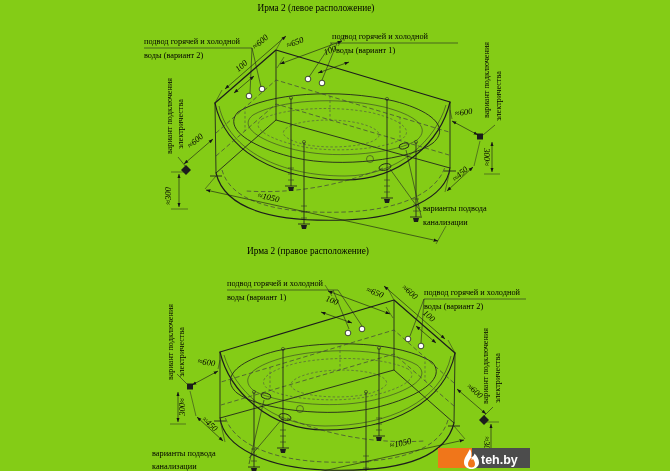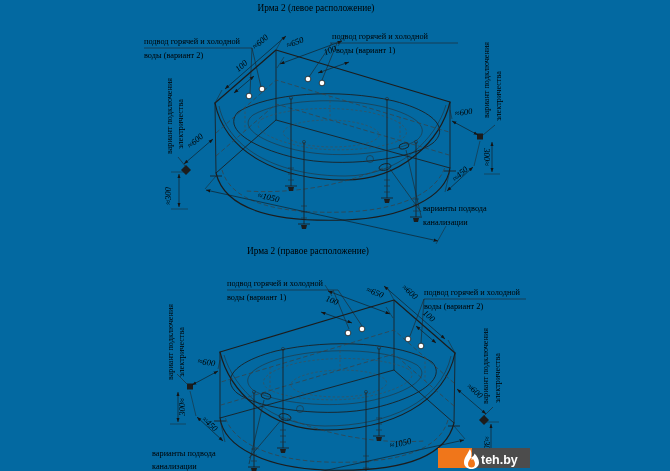--- a/index.html
+++ b/index.html
@@ -1,16 +1,16 @@
 <!DOCTYPE html>
 <html><head>
 <meta charset="utf-8">
 <style>
   html,body{margin:0;padding:0;background:#fff;}
-  .stage{position:relative;width:670px;height:471px;background:#0369a1;overflow:hidden;
+  .stage{position:relative;width:670px;height:471px;background:#84cc16;overflow:hidden;
          font-family:"Liberation Serif", serif;}
   svg{display:block}
   .ln  {stroke:#1c1c1c;stroke-width:1.15;fill:none;stroke-linejoin:round;stroke-linecap:round}
   .md  {stroke:#1c1c1c;stroke-width:.85;fill:none}
   .tn  {stroke:#2a2a2a;stroke-width:.55;fill:none}
   .dsh {stroke:#3d3d3d;stroke-width:.7;fill:none;stroke-dasharray:4.5,2.6}
   .dsh2{stroke:#4a4a4a;stroke-width:.6;fill:none;stroke-dasharray:2.5,2}
   .dim {stroke:#141414;stroke-width:.6;fill:none}
   .ext {stroke:#222;stroke-width:.5;fill:none}
   .ldr {stroke:#222;stroke-width:.6;fill:none}

